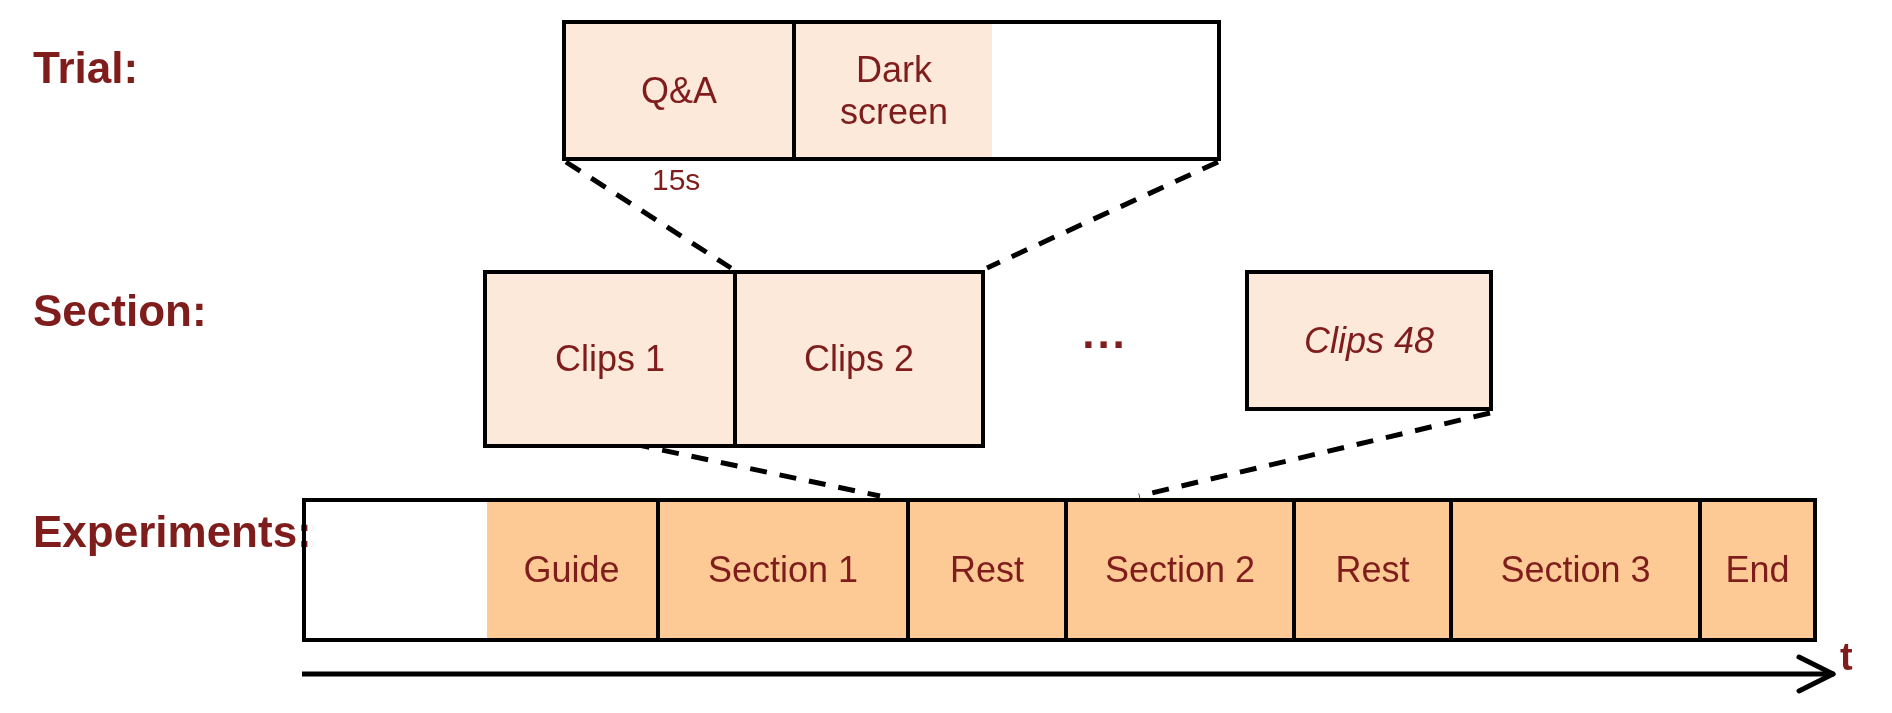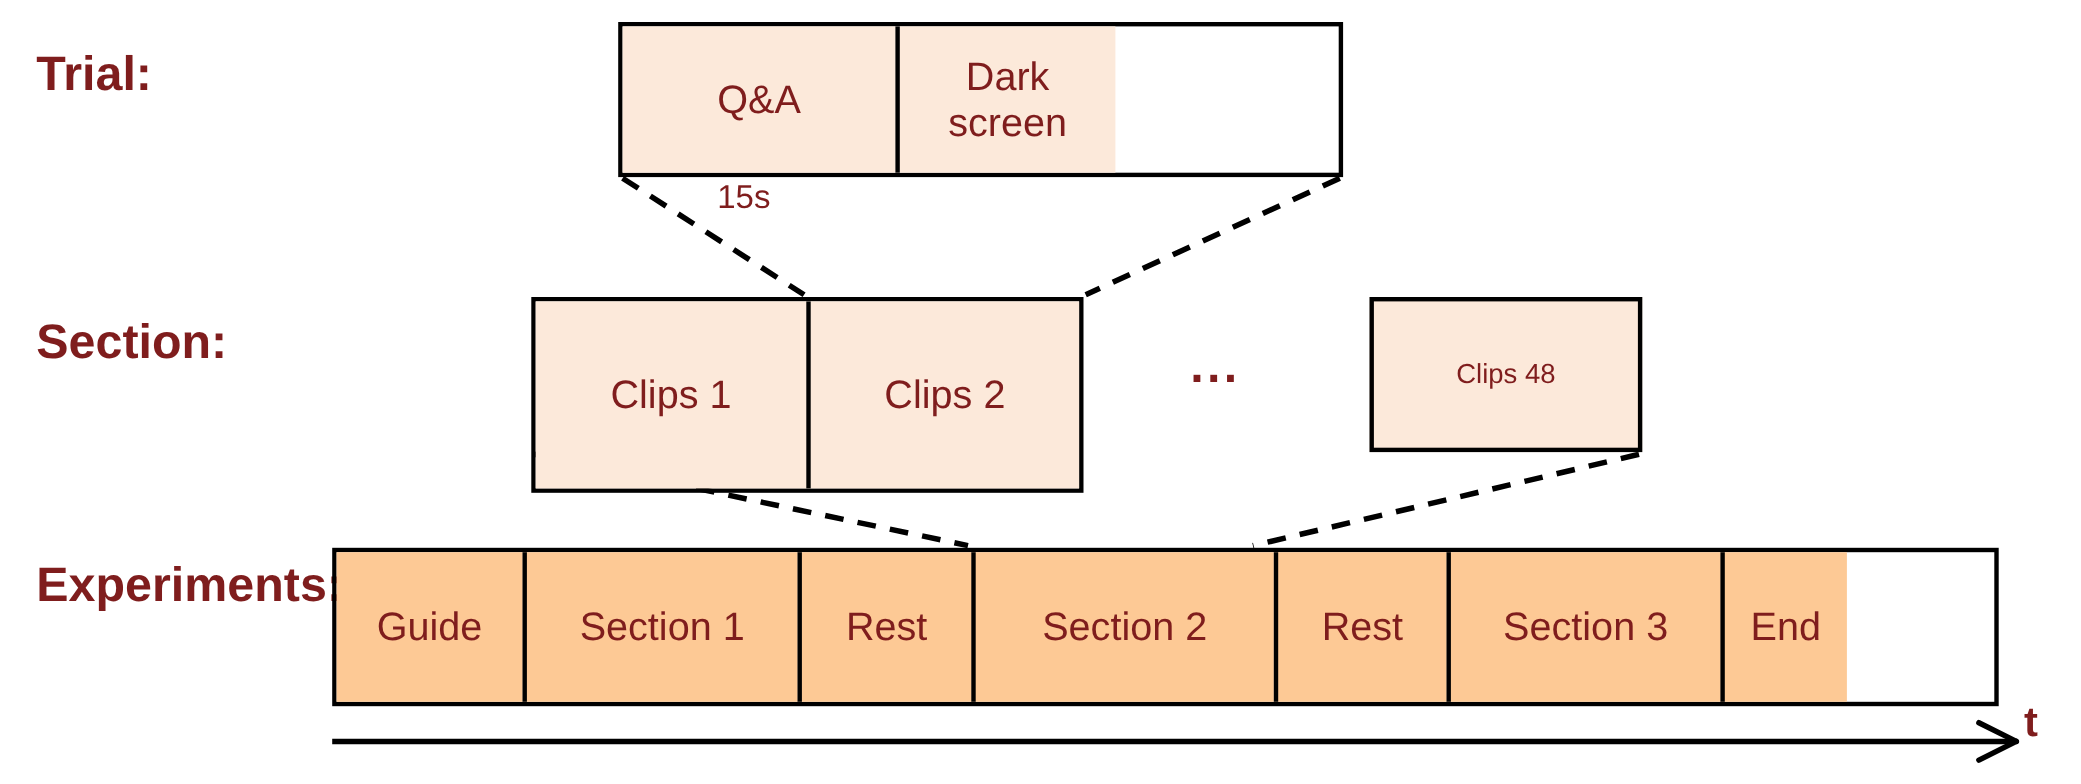--- a/index.html
+++ b/index.html
@@ -19,21 +19,21 @@
   }
   .box {
     box-sizing:border-box; display:flex; align-items:center; justify-content:center;
     text-align:center; white-space:pre-line; font-size:36px; line-height:1.15;
     flex:0 0 auto;
   }
   .box + .box { border-left:4px solid #000; }
   .solo-box {
     position:absolute; box-sizing:border-box; border:4px solid #000;
     display:flex; align-items:center; justify-content:center;
-    text-align:left; white-space:pre-line; font-size:25px; line-height:1.15;
+    text-align:left; white-space:pre-line; font-size:36px; line-height:1.15;font-style:italic;
   }
   .note { position:absolute; font-size:30px; line-height:1; }
   .ellipsis {
     position:absolute; display:flex; align-items:flex-end; justify-content:center;
     font-size:44px; font-weight:700; letter-spacing:3px; line-height:1;
   }
   .t-label { position:absolute; font-size:38px; line-height:1; font-weight:600; }
 </style>
 </head>
 <body>
@@ -53,38 +53,38 @@
       <line x1="1833" y1="674" x2="1799" y2="657" stroke="#000" stroke-width="5" stroke-linecap="round"></line>
       <line x1="1833" y1="674" x2="1799" y2="691" stroke="#000" stroke-width="5" stroke-linecap="round"></line>
     </g>
   </svg>
 
   <div class="row-label" style="left:33px; top:46px;">Trial:</div>
   <div class="row-label" style="left:33px; top:289px;">Section:</div>
   <div class="row-label" style="left:33px; top:510px;">Experiments:</div>
 
   <div class="box-row" style="left:562px; top:20px; width:659px; height:141px;">
-    <div class="box" style="width: 248px; background-color: rgb(252, 233, 218);">Q&amp;A</div>
+    <div class="box" style="width: 226px; background-color: rgb(252, 233, 218);">Q&amp;A</div>
     <div class="box" style="width: 200px; background-color: rgb(252, 233, 218);">Dark
 screen</div>
   </div>
   <div class="note" style="left:652px; top:165px;">15s</div>
 
   <div class="box-row" style="left:483px; top:270px; width:502px; height:178px;">
     <div class="box" style="width: 246px; background-color: rgb(252, 233, 218);">Clips 1</div>
     <div class="box" style="width: 248px; background-color: rgb(252, 233, 218);">Clips 2</div>
   </div>
   <div class="ellipsis" style="left:1070px; top:295px; width:70px; height:60px;">...</div>
   <div class="solo-box" style="left: 1245px; top: 270px; width: 248px; height: 141px; background-color: rgb(252, 233, 218);">Clips 48</div>
 
-  <div class="box-row" style="left:302px; top:498px; width:1515px; height:144px;">
+  <div class="box-row" style="left:302px; top:498px; width:1515px; height:144px;justify-content:flex-end;">
     <div class="box" style="width: 169px; background-color: rgb(253, 201, 149);">Guide</div>
     <div class="box" style="width: 250px; background-color: rgb(253, 201, 149);">Section 1</div>
     <div class="box" style="width: 158px; background-color: rgb(253, 201, 149);">Rest</div>
-    <div class="box" style="width: 275px; background-color: rgb(253, 201, 149);">Section 2</div>
+    <div class="box" style="width: 228px; background-color: rgb(253, 201, 149);">Section 2</div>
     <div class="box" style="width: 157px; background-color: rgb(253, 201, 149);">Rest</div>
     <div class="box" style="width: 249px; background-color: rgb(253, 201, 149);">Section 3</div>
     <div class="box" style="width: 115px; background-color: rgb(253, 201, 149);">End</div>
   </div>
 
   <div class="t-label" style="left:1840px; top:638px;">t</div>
 
 </div>
 
 </body></html>

